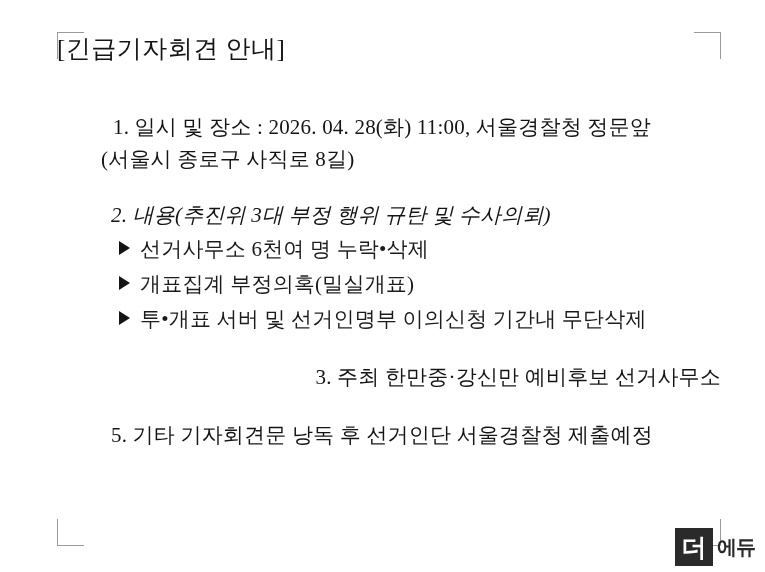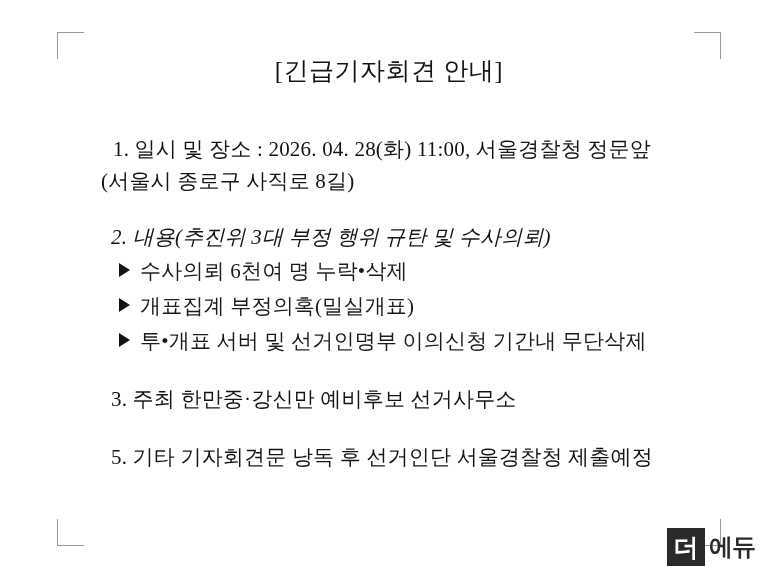--- a/index.html
+++ b/index.html
@@ -59,24 +59,22 @@
   .content {
     position: absolute;
     left: 57px;
     right: 44px;
     top: 32px;
     bottom: 26px;
     padding: 0;
   }
 
   .doc-title {
-    text-align: center;
     font-size: 25px;
     letter-spacing: 0.5px;
-    margin-top: 22px;
     color: #141414;
     font-weight: 400;
   }
 
   .body-block {
     margin-top: 48px;
     padding-left: 6px;
   }
 
   .line {
@@ -117,20 +115,21 @@
     height: 0;
     border-left: 11px solid #141414;
     border-top: 7px solid transparent;
     border-bottom: 7px solid transparent;
     margin-right: 10px;
     vertical-align: 1px;
   }
 
   .item-3 {
     padding-left: 48px;
+    text-align: right;
   }
   .item-5 {
     padding-left: 48px;
   }
 
   
   .watermark {
     position: absolute;
     right: 10px;
     bottom: 6px;
@@ -145,21 +144,21 @@
     justify-content: center;
     width: 38px;
     height: 38px;
     background: #2a2a2a;
     color: #ffffff;
     font-size: 25px;
     font-weight: 700;
     line-height: 1;
   }
   .wm-text {
-    font-size: 24px;
+    font-size: 20px;
     font-weight: 700;
     color: #2a2a2a;
     letter-spacing: -1px;
   }
 </style>
 </head>
 <body>
 
 <div class="page">
 
@@ -181,21 +180,21 @@
       <div class="line cont-1">(서울시 종로구 사직로 8길)</div>
 
       <div class="gap-md"></div>
 
       <div class="line item-2">
         <span>2.</span>
         <span>내용(추진위 3대 부정 행위 규탄 및 수사의뢰)</span>
       </div>
 
       <div class="bullet-line">
-        <span class="tri"></span><span>수사의뢰 6천여 명 누락•삭제</span>
+        <span class="tri"></span><span>선거사무소 6천여 명 누락•삭제</span>
       </div>
       <div class="bullet-line">
         <span class="tri"></span><span>개표집계 부정의혹(밀실개표)</span>
       </div>
       <div class="bullet-line">
         <span class="tri"></span><span>투•개표 서버 및 선거인명부 이의신청 기간내 무단삭제</span>
       </div>
 
       <div class="gap-lg"></div>
 

